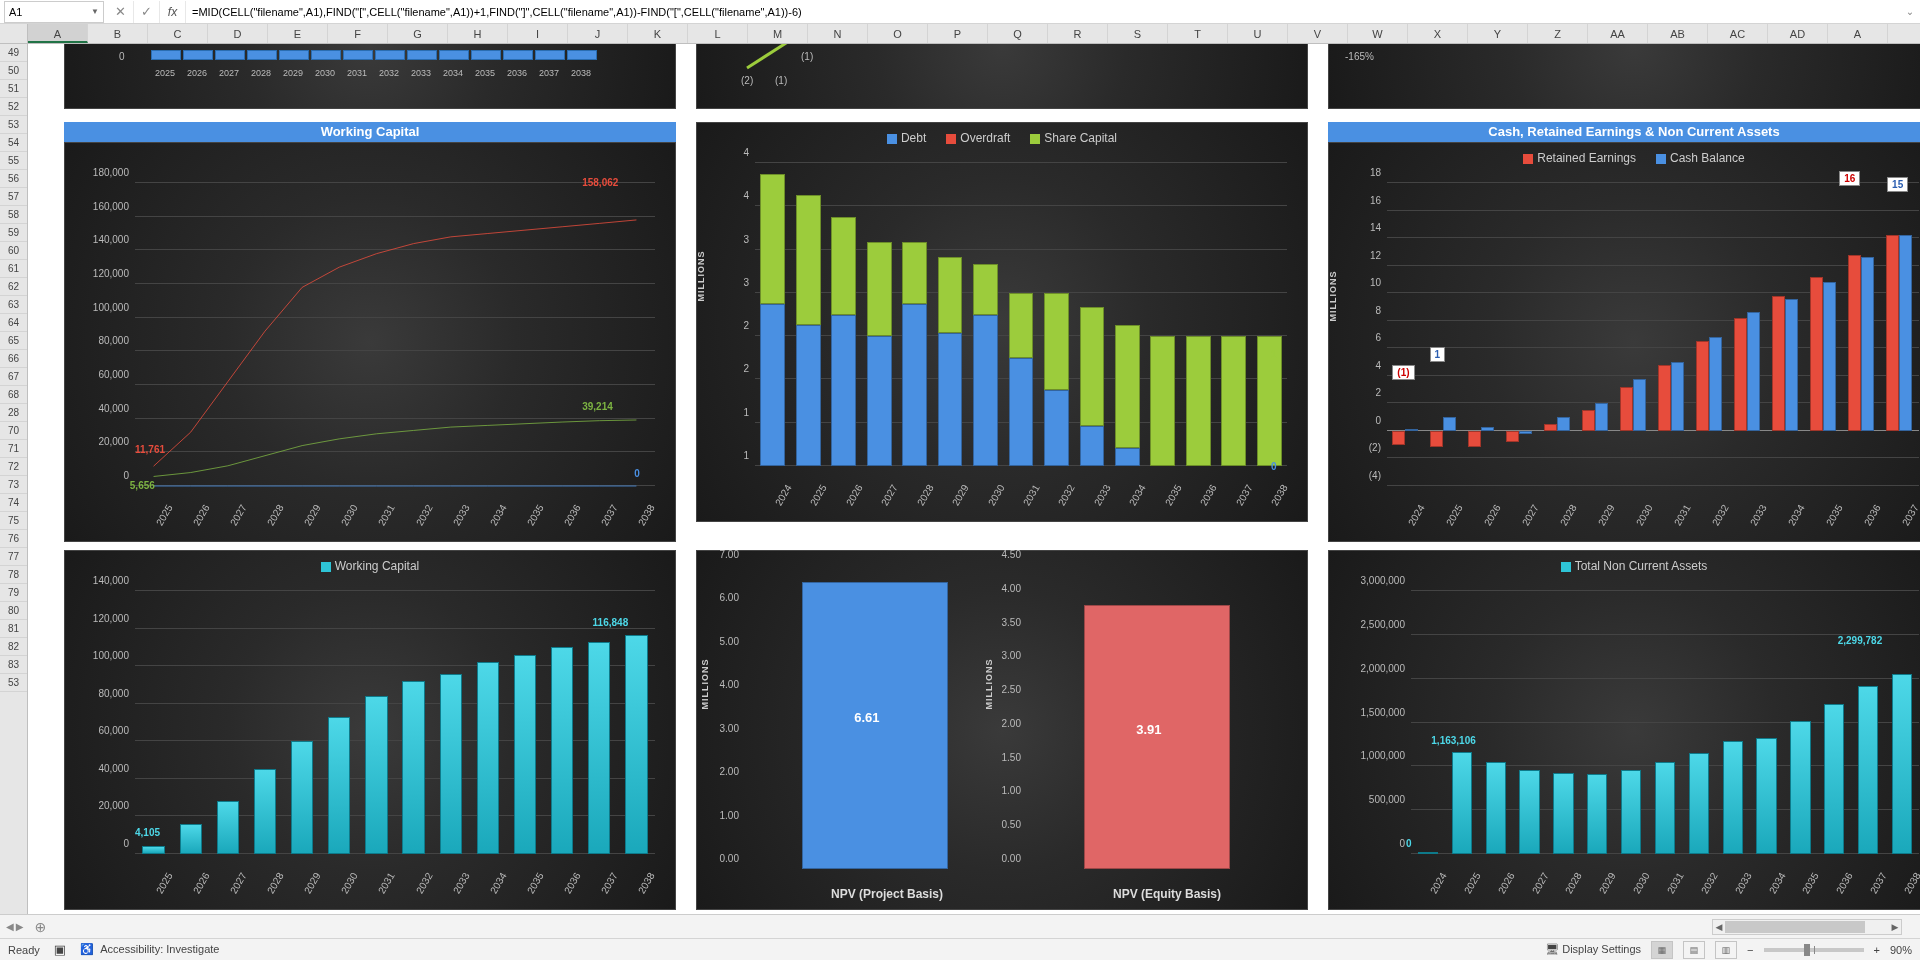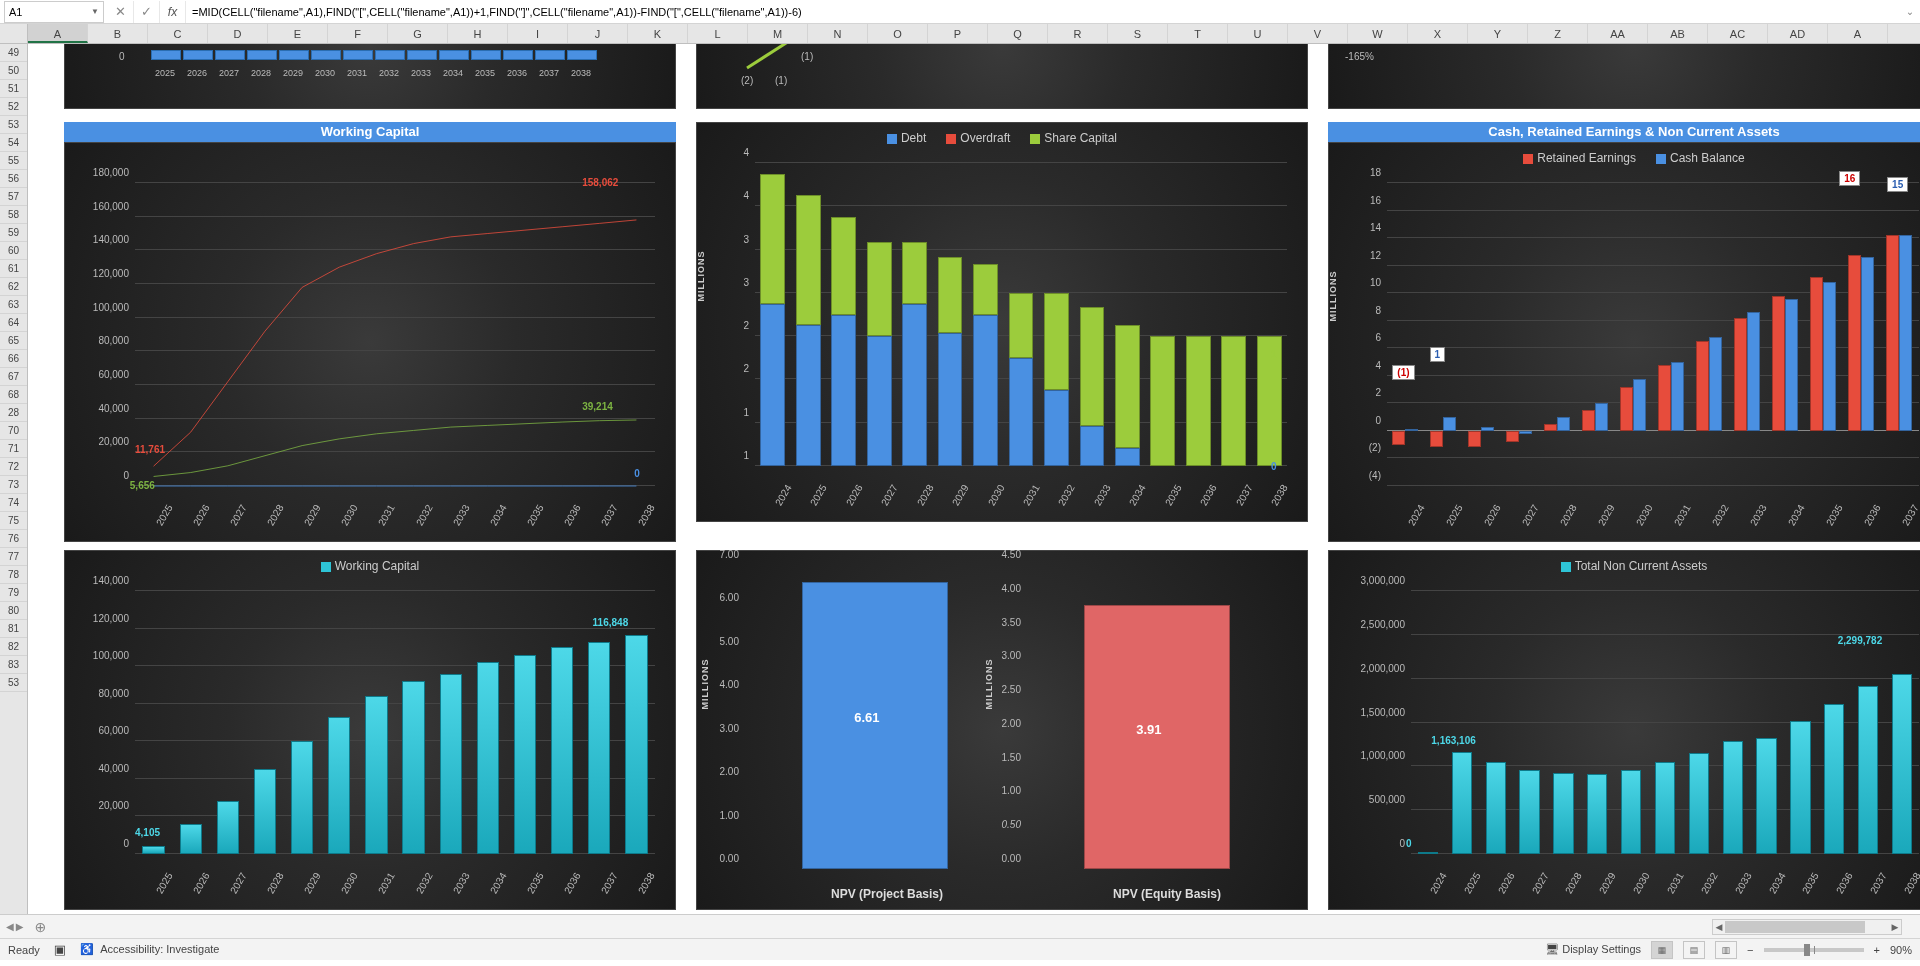--- a/index.html
+++ b/index.html
@@ -480,21 +480,21 @@
             <div class="y-tick" style="bottom: 100%;">7.00</div>
             <div class="bar" style="left: 22%; width: 56%; bottom: 0px; height: 94.4286%; background: rgb(74, 144, 226); border: 1px solid rgba(0, 0, 0, 0.3);"></div>
             <div class="data-label" style="color: rgb(255, 255, 255); left: 42%; bottom: 47.2143%; font-size: 13px;">6.61</div>
           </div>
           <div style="position: absolute; bottom: 8px; left: 80px; width: 220px; text-align: center; color: rgb(221, 221, 221); font-size: 12px; font-weight: bold;">NPV (Project Basis)</div>
           <div class="y-axis-label" style="left: 8px;">MILLIONS</div>
           <div style="position: absolute; top: 14px; bottom: 40px; left: 330px; width: 260px;">
             <div class="grid-line" style="bottom: 0%;"></div>
             <div class="y-tick" style="bottom: 0%;">0.00</div>
             <div class="grid-line" style="bottom: 11.1111%;"></div>
-            <div class="y-tick" style="bottom: 11.1111%; font-style: italic;">0.50</div>
+            <div class="y-tick" style="bottom: 11.1111%;">0.50</div>
             <div class="grid-line" style="bottom: 22.2222%;"></div>
             <div class="y-tick" style="bottom: 22.2222%;">1.00</div>
             <div class="grid-line" style="bottom: 33.3333%;"></div>
             <div class="y-tick" style="bottom: 33.3333%;">1.50</div>
             <div class="grid-line" style="bottom: 44.4444%;"></div>
             <div class="y-tick" style="bottom: 44.4444%;">2.00</div>
             <div class="grid-line" style="bottom: 55.5556%;"></div>
             <div class="y-tick" style="bottom: 55.5556%;">2.50</div>
             <div class="grid-line" style="bottom: 66.6667%;"></div>
             <div class="y-tick" style="bottom: 66.6667%;">3.00</div>

